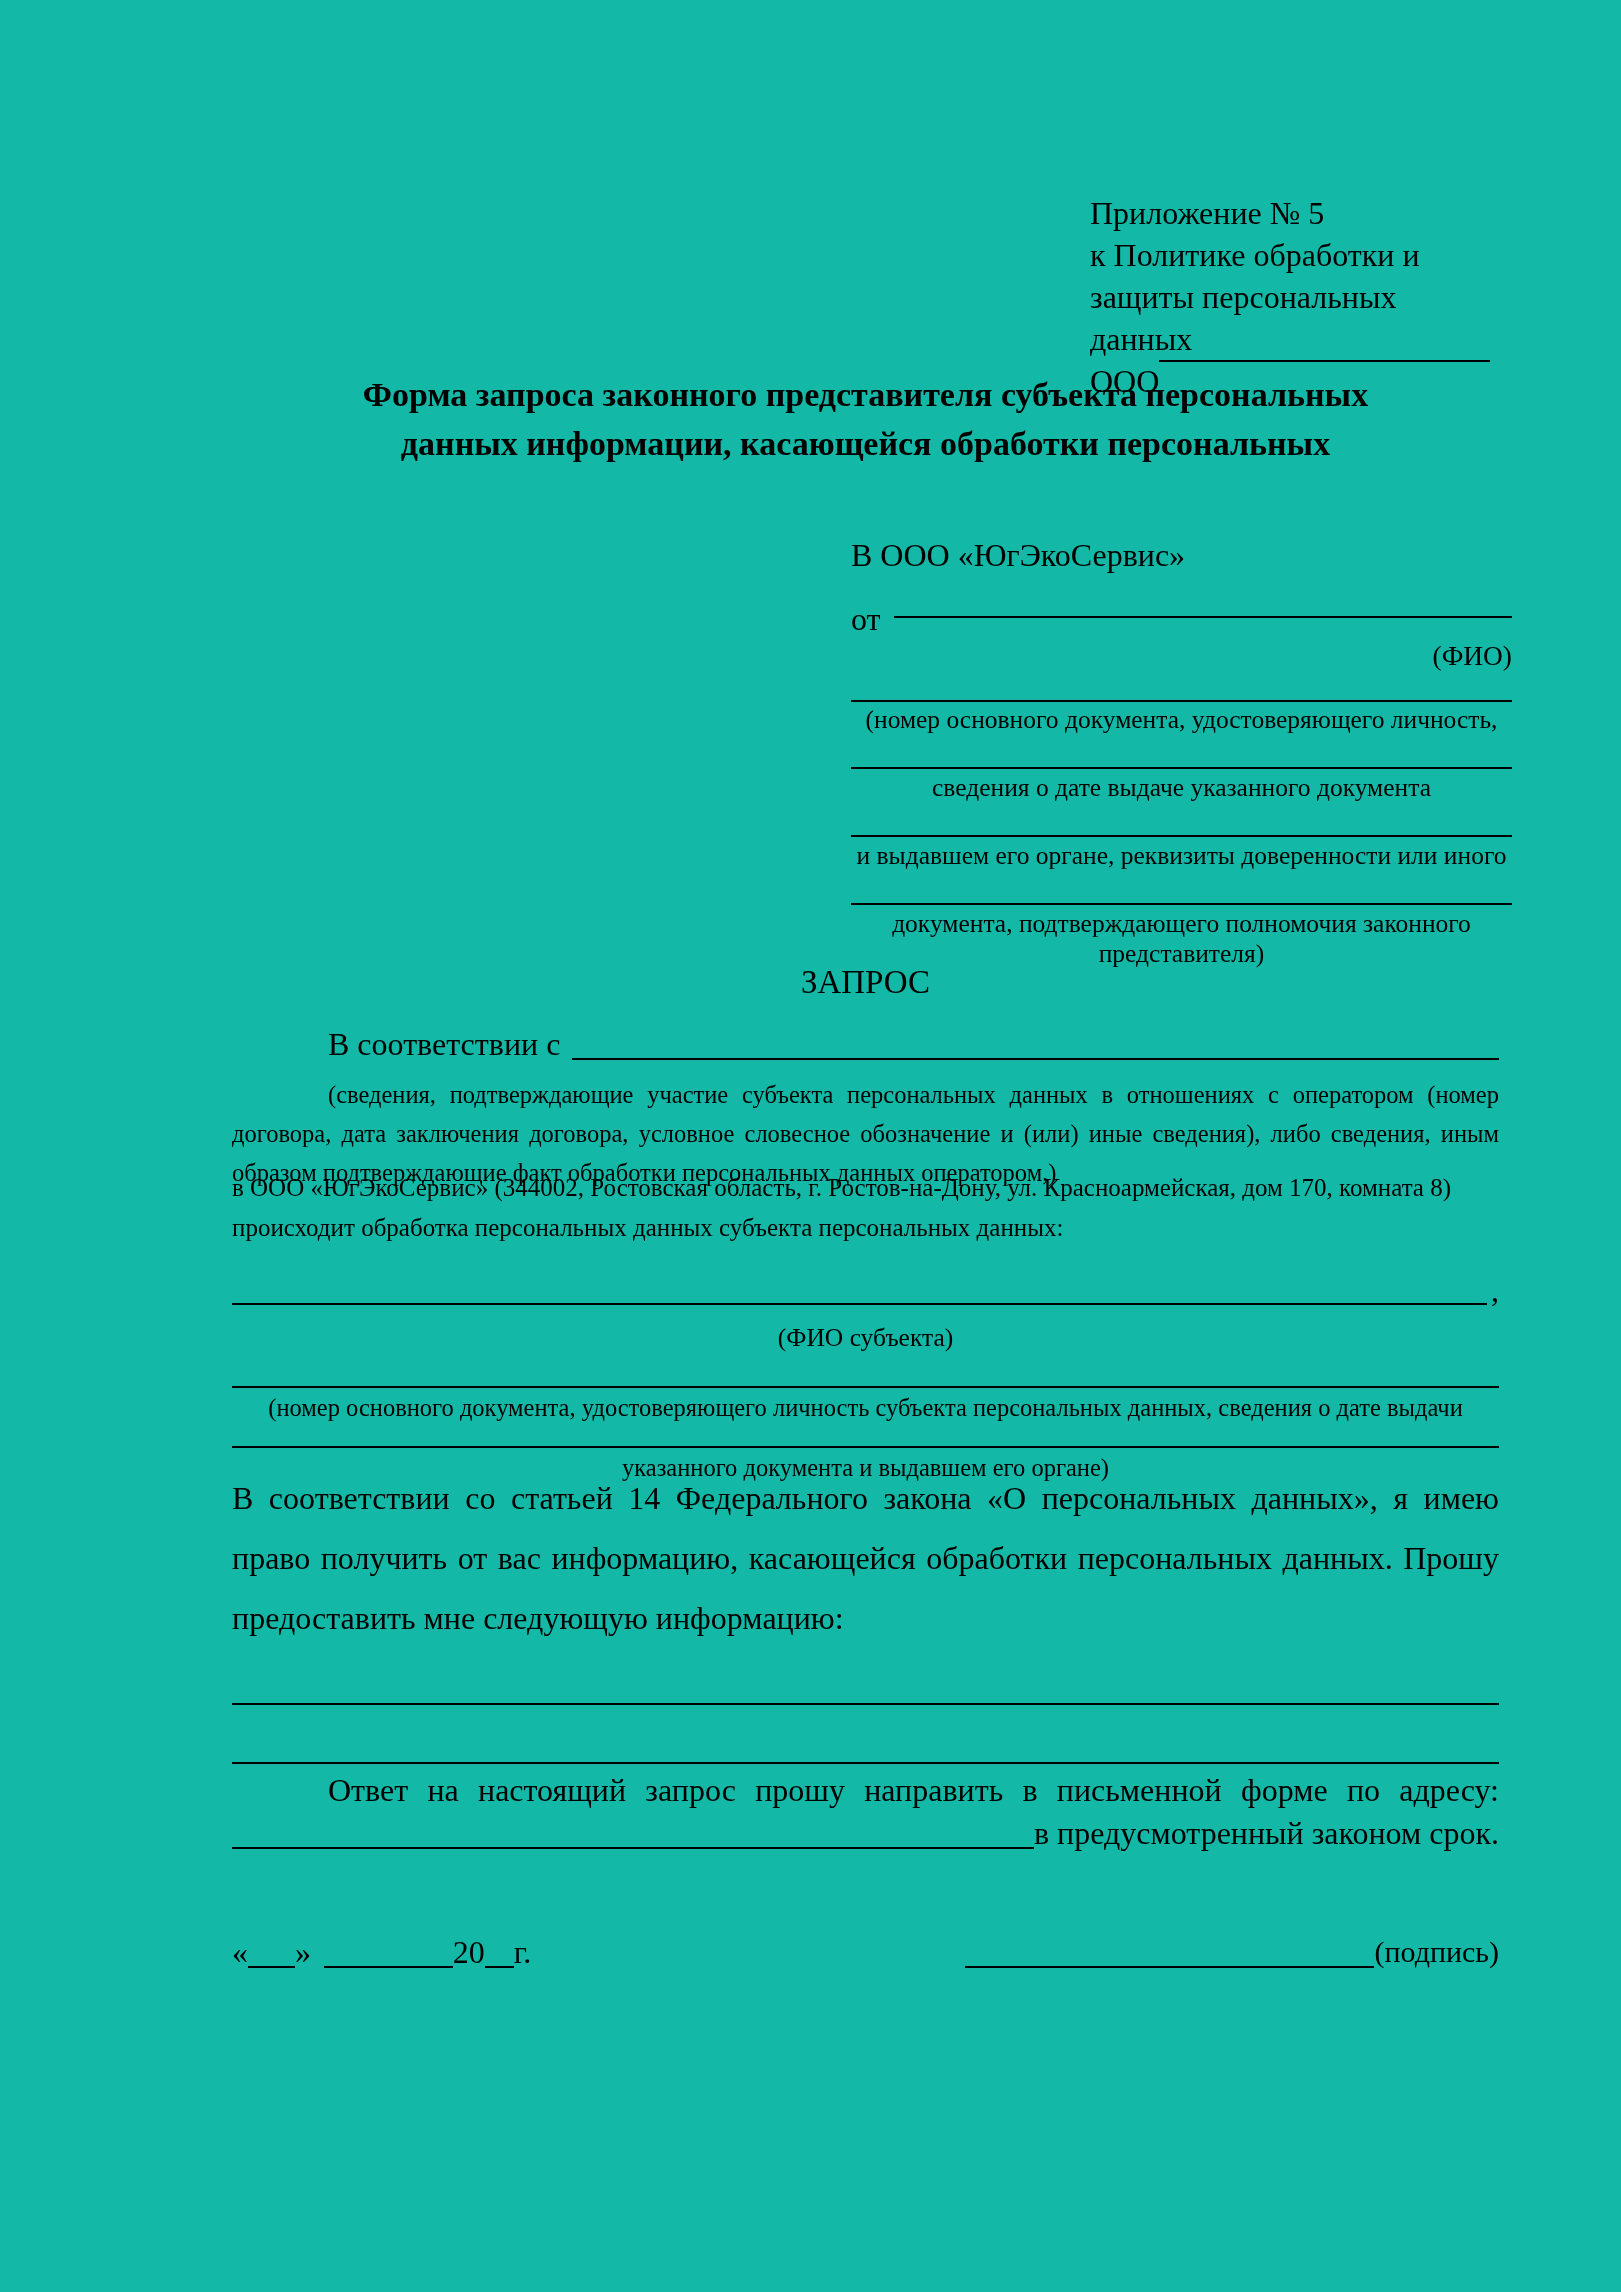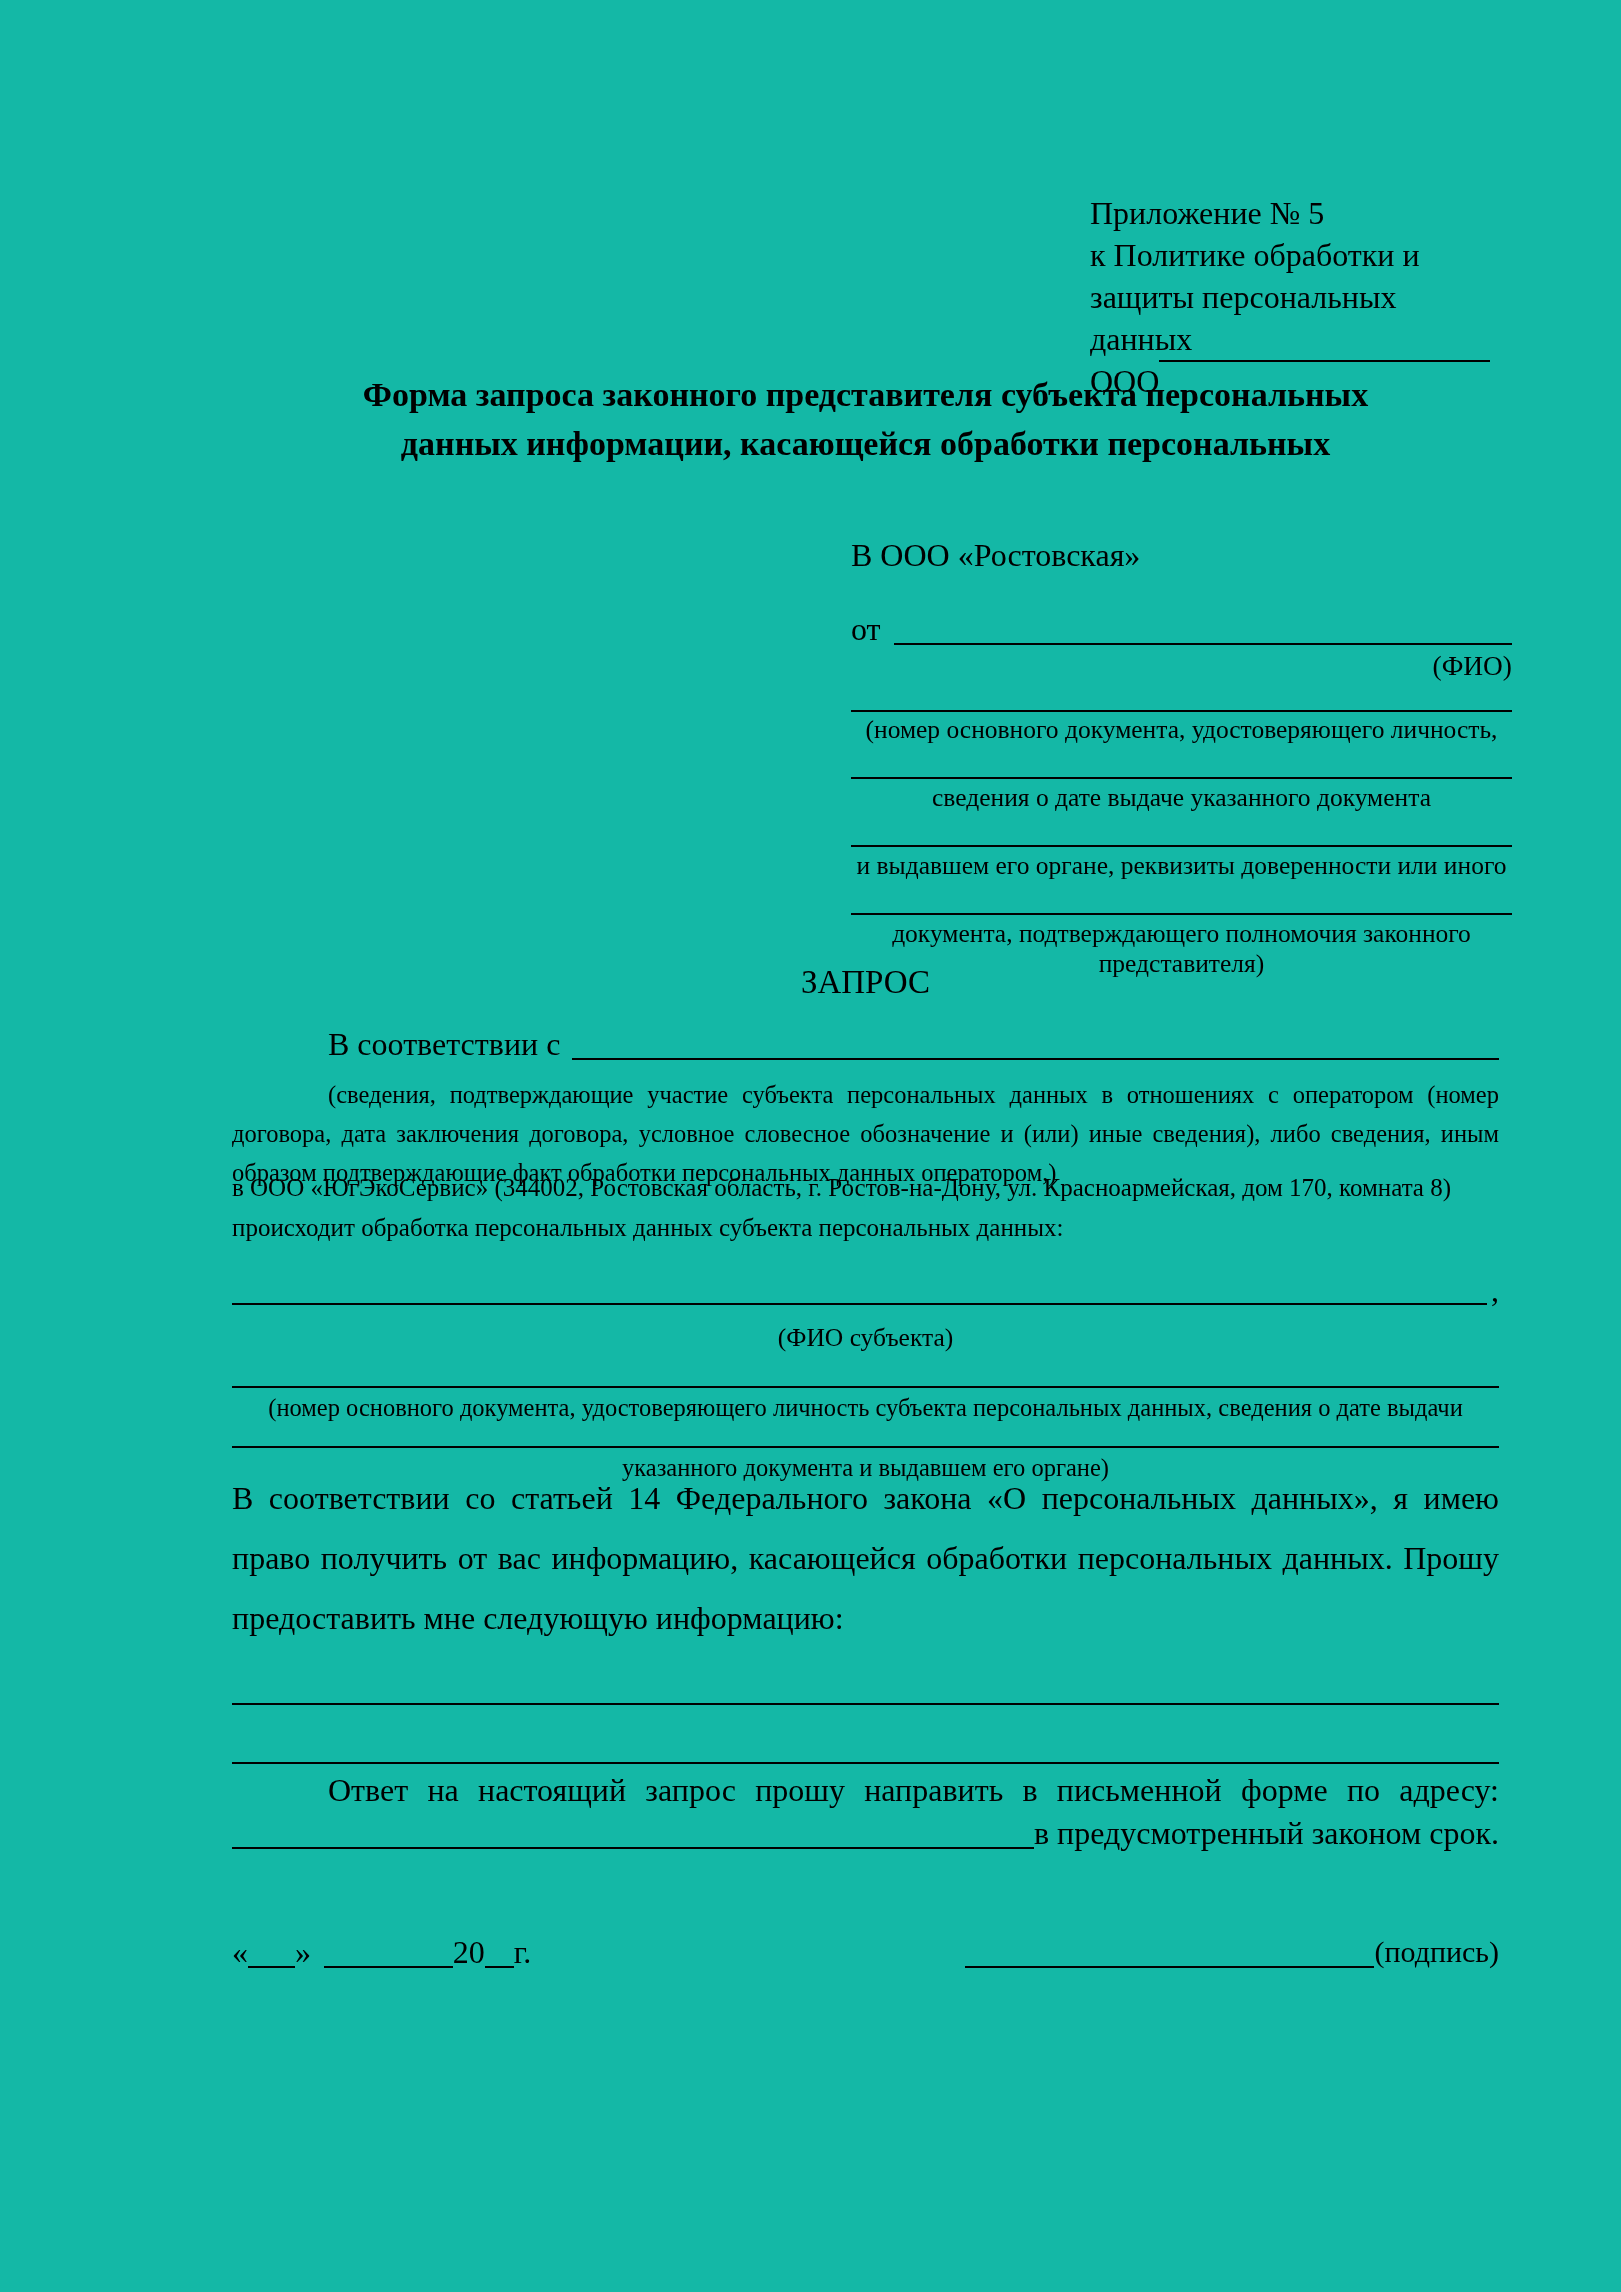--- a/index.html
+++ b/index.html
@@ -30,21 +30,21 @@
     font-weight: bold;
     font-size: 34px; line-height: 49px;
   }
 
   
   .addressee {
     position: absolute;
     top: 534px; left: 851px; width: 661px;
     font-size: 32px; line-height: 42px;
   }
-  .addressee .from-row { display: flex; align-items: flex-end; margin-top: 32px; }
+  .addressee .from-row { display: flex; align-items: center; margin-top: 22px; }
   .addressee .from-row .fill { flex: 1; border-bottom: 2.9px solid #000; margin-left: 13.7px; margin-bottom: 4.9px; }
   .addressee .fio-cap { text-align: right; font-size: 27.4px; line-height: 33px; margin-top: 0; }
   .addressee .cap-row { border-top: 2.9px solid #000; text-align: center; font-size: 25.5px; line-height: 30px; padding-top: 3.9px; }
   .addressee .cap-row.first { margin-top: 26.5px; }
   .addressee .cap-row + .cap-row { margin-top: 32px; }
 
   
   .zapros {
     position: absolute;
     top: 961px; left: 232px; width: 1267px;
@@ -146,21 +146,21 @@
       <span class="fill"></span>
     </div>
   </div>
 
   <div class="doc-title">
     <div>Форма запроса законного представителя субъекта персональных</div>
     <div>данных информации, касающейся обработки персональных</div>
   </div>
 
   <div class="addressee">
-    <div>В ООО «Ростовская»</div>
+    <div>В ООО «ЮгЭкоСервис»</div>
     <div class="from-row">
       <span>от</span>
       <span class="fill"></span>
     </div>
     <div class="fio-cap">(ФИО)</div>
     <div class="cap-row first">(номер основного документа, удостоверяющего личность,</div>
     <div class="cap-row">сведения о дате выдаче указанного документа</div>
     <div class="cap-row">и выдавшем его органе, реквизиты доверенности или иного</div>
     <div class="cap-row">документа, подтверждающего полномочия законного представителя)</div>
   </div>

